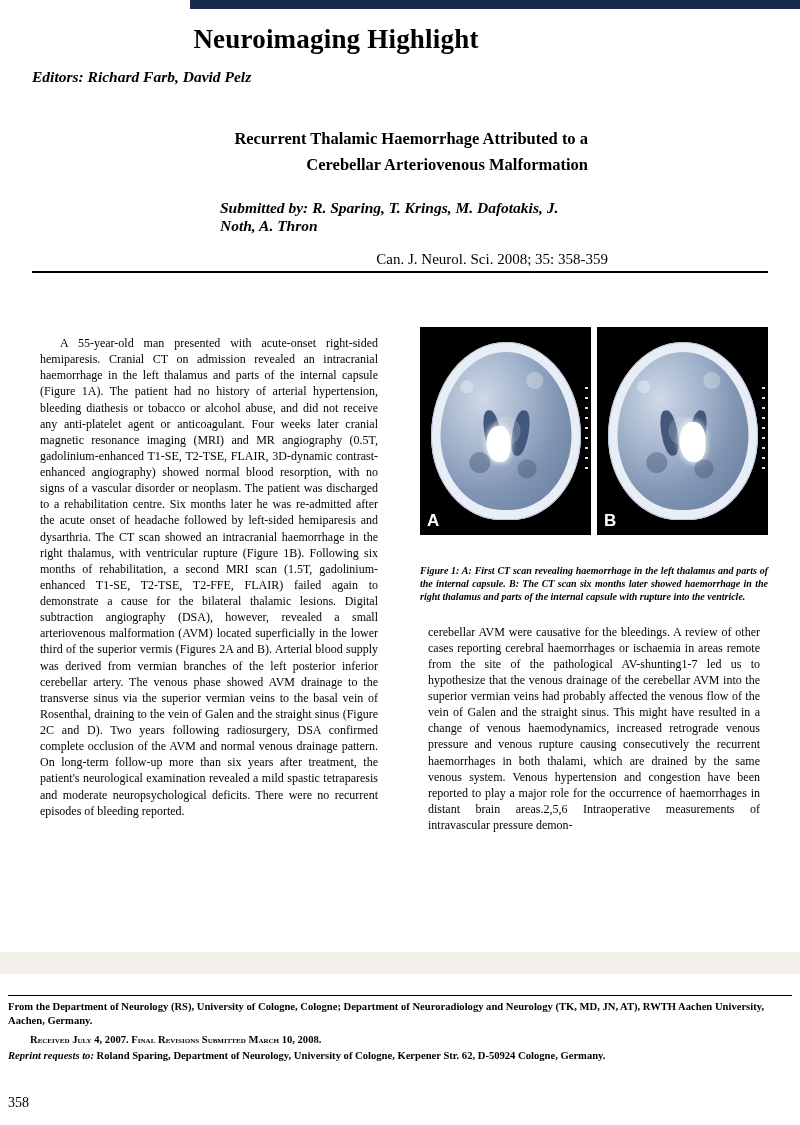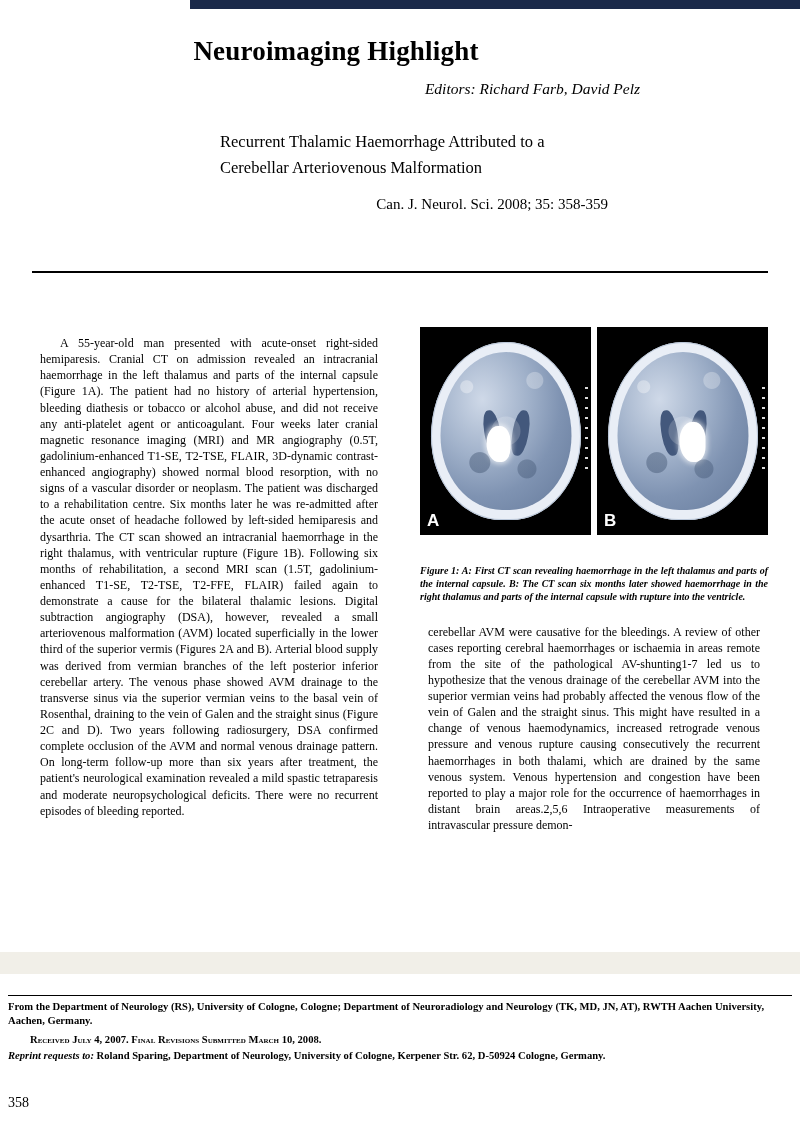--- a/index.html
+++ b/index.html
@@ -36,44 +36,45 @@
     top: 0;
     width: 610px;
     height: 9px;
     background: #1b2a4a;
   }
   .header {
     position: absolute;
     left: 0;
     top: 10px;
     width: 672px;
-    padding: 12px 32px;
+    padding: 0 32px;
     box-sizing: border-box;
   }
   .journal-title {
     text-align: center;
     font-size: 27px;
     font-weight: bold;
     letter-spacing: 0.2px;
     margin-top: 14px;
   }
   .editors {
-    text-align: right;
+    text-align: left;
     font-size: 15.5px;
     font-style: italic;
-    font-weight: normal;
+    font-weight: bold;
     margin-top: 13px;
   }
   .article-title {
-    margin-top: 31px;
+    margin-top: 40px;
     margin-left: 188px;
     margin-right: 52px;
     font-size: 16.5px;
-    font-weight: normal;
+    font-weight: bold;
     line-height: 1.55;
+    text-align: right;
   }
   .submitted {
     margin-top: 22px;
     margin-left: 188px;
     margin-right: 52px;
     font-size: 15.5px;
     font-style: italic;
     font-weight: bold;
   }
   .citation {
@@ -292,20 +293,21 @@
 <div class="page">
 
   <div class="top-rule-block">
     <div class="top-rule-dark"></div>
   </div>
 
   <div class="header">
     <div class="journal-title">Neuroimaging Highlight</div>
     <div class="editors">Editors: Richard Farb, David Pelz</div>
     <div class="article-title">Recurrent Thalamic Haemorrhage Attributed to a Cerebellar Arteriovenous Malformation</div>
+    <div class="submitted">Submitted by: R. Sparing, T. Krings, M. Dafotakis, J. Noth, A. Thron</div>
     <div class="citation">Can. J. Neurol. Sci. 2008; 35: 358-359</div>
   </div>
   <div class="header-rule"></div>
 
   <div class="body-area">
 
     <div class="col-left">
       <p class="body-text first-indent">A 55-year-old man presented with acute-onset right-sided hemiparesis. Cranial CT on admission revealed an intracranial haemorrhage in the left thalamus and parts of the internal capsule (Figure 1A). The patient had no history of arterial hypertension, bleeding diathesis or tobacco or alcohol abuse, and did not receive any anti-platelet agent or anticoagulant. Four weeks later cranial magnetic resonance imaging (MRI) and MR angiography (0.5T, gadolinium-enhanced T1-SE, T2-TSE, FLAIR, 3D-dynamic contrast-enhanced angiography) showed normal blood resorption, with no signs of a vascular disorder or neoplasm. The patient was discharged to a rehabilitation centre. Six months later he was re-admitted after the acute onset of headache followed by left-sided hemiparesis and dysarthria. The CT scan showed an intracranial haemorrhage in the right thalamus, with ventricular rupture (Figure 1B). Following six months of rehabilitation, a second MRI scan (1.5T, gadolinium-enhanced T1-SE, T2-TSE, T2-FFE, FLAIR) failed again to demonstrate a cause for the bilateral thalamic lesions. Digital subtraction angiography (DSA), however, revealed a small arteriovenous malformation (AVM) located superficially in the lower third of the superior vermis (Figures 2A and B). Arterial blood supply was derived from vermian branches of the left posterior inferior cerebellar artery. The venous phase showed AVM drainage to the transverse sinus via the superior vermian veins to the basal vein of Rosenthal, draining to the vein of Galen and the straight sinus (Figure 2C and D). Two years following radiosurgery, DSA confirmed complete occlusion of the AVM and normal venous drainage pattern. On long-term follow-up more than six years after treatment, the patient's neurological examination revealed a mild spastic tetraparesis and moderate neuropsychological deficits. There were no recurrent episodes of bleeding reported.</p>
     </div>
 

